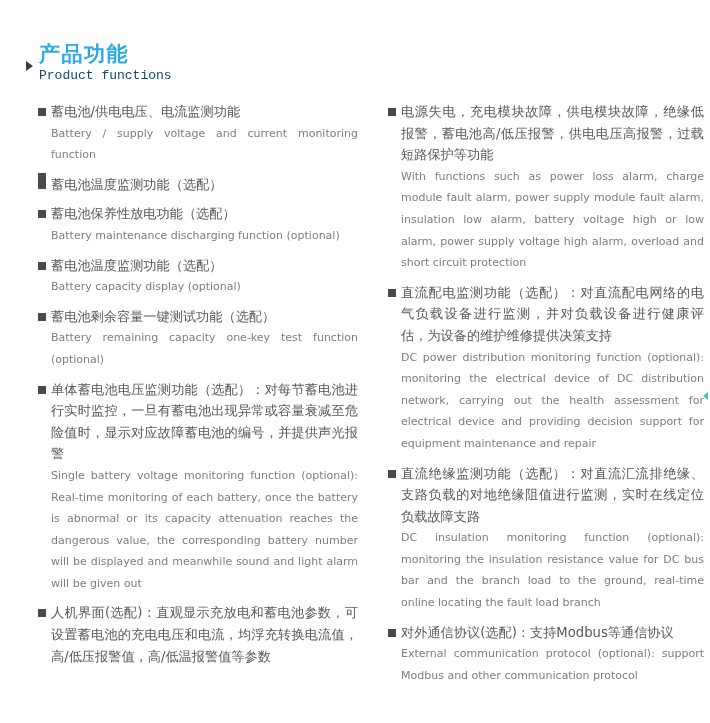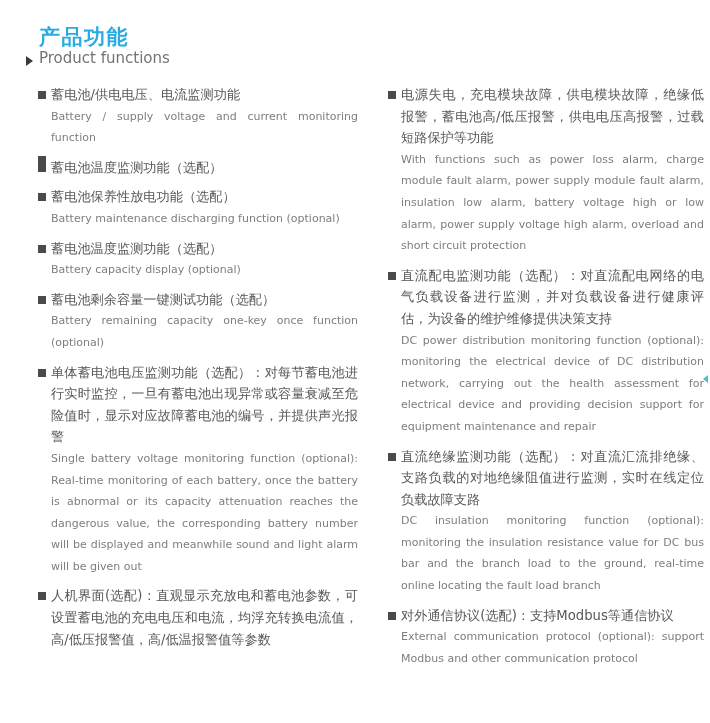--- a/index.html
+++ b/index.html
@@ -5,33 +5,33 @@
   * { box-sizing: border-box; margin: 0; padding: 0; }
   html, body {
     width: 710px; height: 723px;
     background: #ffffff;
     font-family: "DejaVu Sans", "Liberation Sans", sans-serif;
     overflow: hidden;
   }
   .page { position: relative; width: 710px; height: 723px; background: #fff; }
 
   
-  .header { display: flex; align-items: flex-end; margin: 25px 0 0 26px; }
+  .header { display: flex; align-items: center; margin: 42px 0 0 26px; }
   .arrow-icon {
     width: 0; height: 0; margin: 7px 6px 0 0;
     border-left: 7px solid #3e3a39;
     border-top: 5px solid transparent;
     border-bottom: 5px solid transparent;
   }
   .title-block { display: flex; flex-direction: column; }
   .page-title {
     font-size: 21px; font-weight: bold; color: #29abe2;
     letter-spacing: 1.5px; line-height: 24px;
   }
-  .page-subtitle { font-size: 15px; color: #737373; margin-top: 2px; line-height: 15px; }
+  .page-subtitle { font-size: 13px; color: #0c4a6e; margin-top: 2px; line-height: 15px; font-family: Liberation Mono, monospace; }
 
   
   .columns { display: flex; margin: 10px 0 0 38px; gap: 30px; }
   .col-left  { width: 320px; }
   .col-right { width: 316px; }
 
   
   .item { position: relative; padding-left: 13px; }
   .bullet {
     position: absolute; left: 0; top: 7px;
@@ -90,21 +90,21 @@
         <p class="en">Battery maintenance discharging function (optional)</p>
       </div>
       <div class="item">
         <span class="bullet"></span>
         <p class="zh">蓄电池温度监测功能（选配）</p>
         <p class="en">Battery capacity display (optional)</p>
       </div>
       <div class="item">
         <span class="bullet"></span>
         <p class="zh">蓄电池剩余容量一键测试功能（选配）</p>
-        <p class="en">Battery remaining capacity one-key once function (optional)</p>
+        <p class="en">Battery remaining capacity one-key test function (optional)</p>
       </div>
       <div class="item">
         <span class="bullet"></span>
         <p class="zh">单体蓄电池电压监测功能（选配）：对每节蓄电池进行实时监控，一旦有蓄电池出现异常或容量衰减至危险值时，显示对应故障蓄电池的编号，并提供声光报警</p>
         <p class="en">Single battery voltage monitoring function (optional): Real-time monitoring of each battery, once the battery is abnormal or its capacity attenuation reaches the dangerous value, the corresponding battery number will be displayed and meanwhile sound and light alarm will be given out</p>
       </div>
       <div class="item">
         <span class="bullet"></span>
         <p class="zh">人机界面(选配)：直观显示充放电和蓄电池参数，可设置蓄电池的充电电压和电流，均浮充转换电流值，高/低压报警值，高/低温报警值等参数</p>
 

